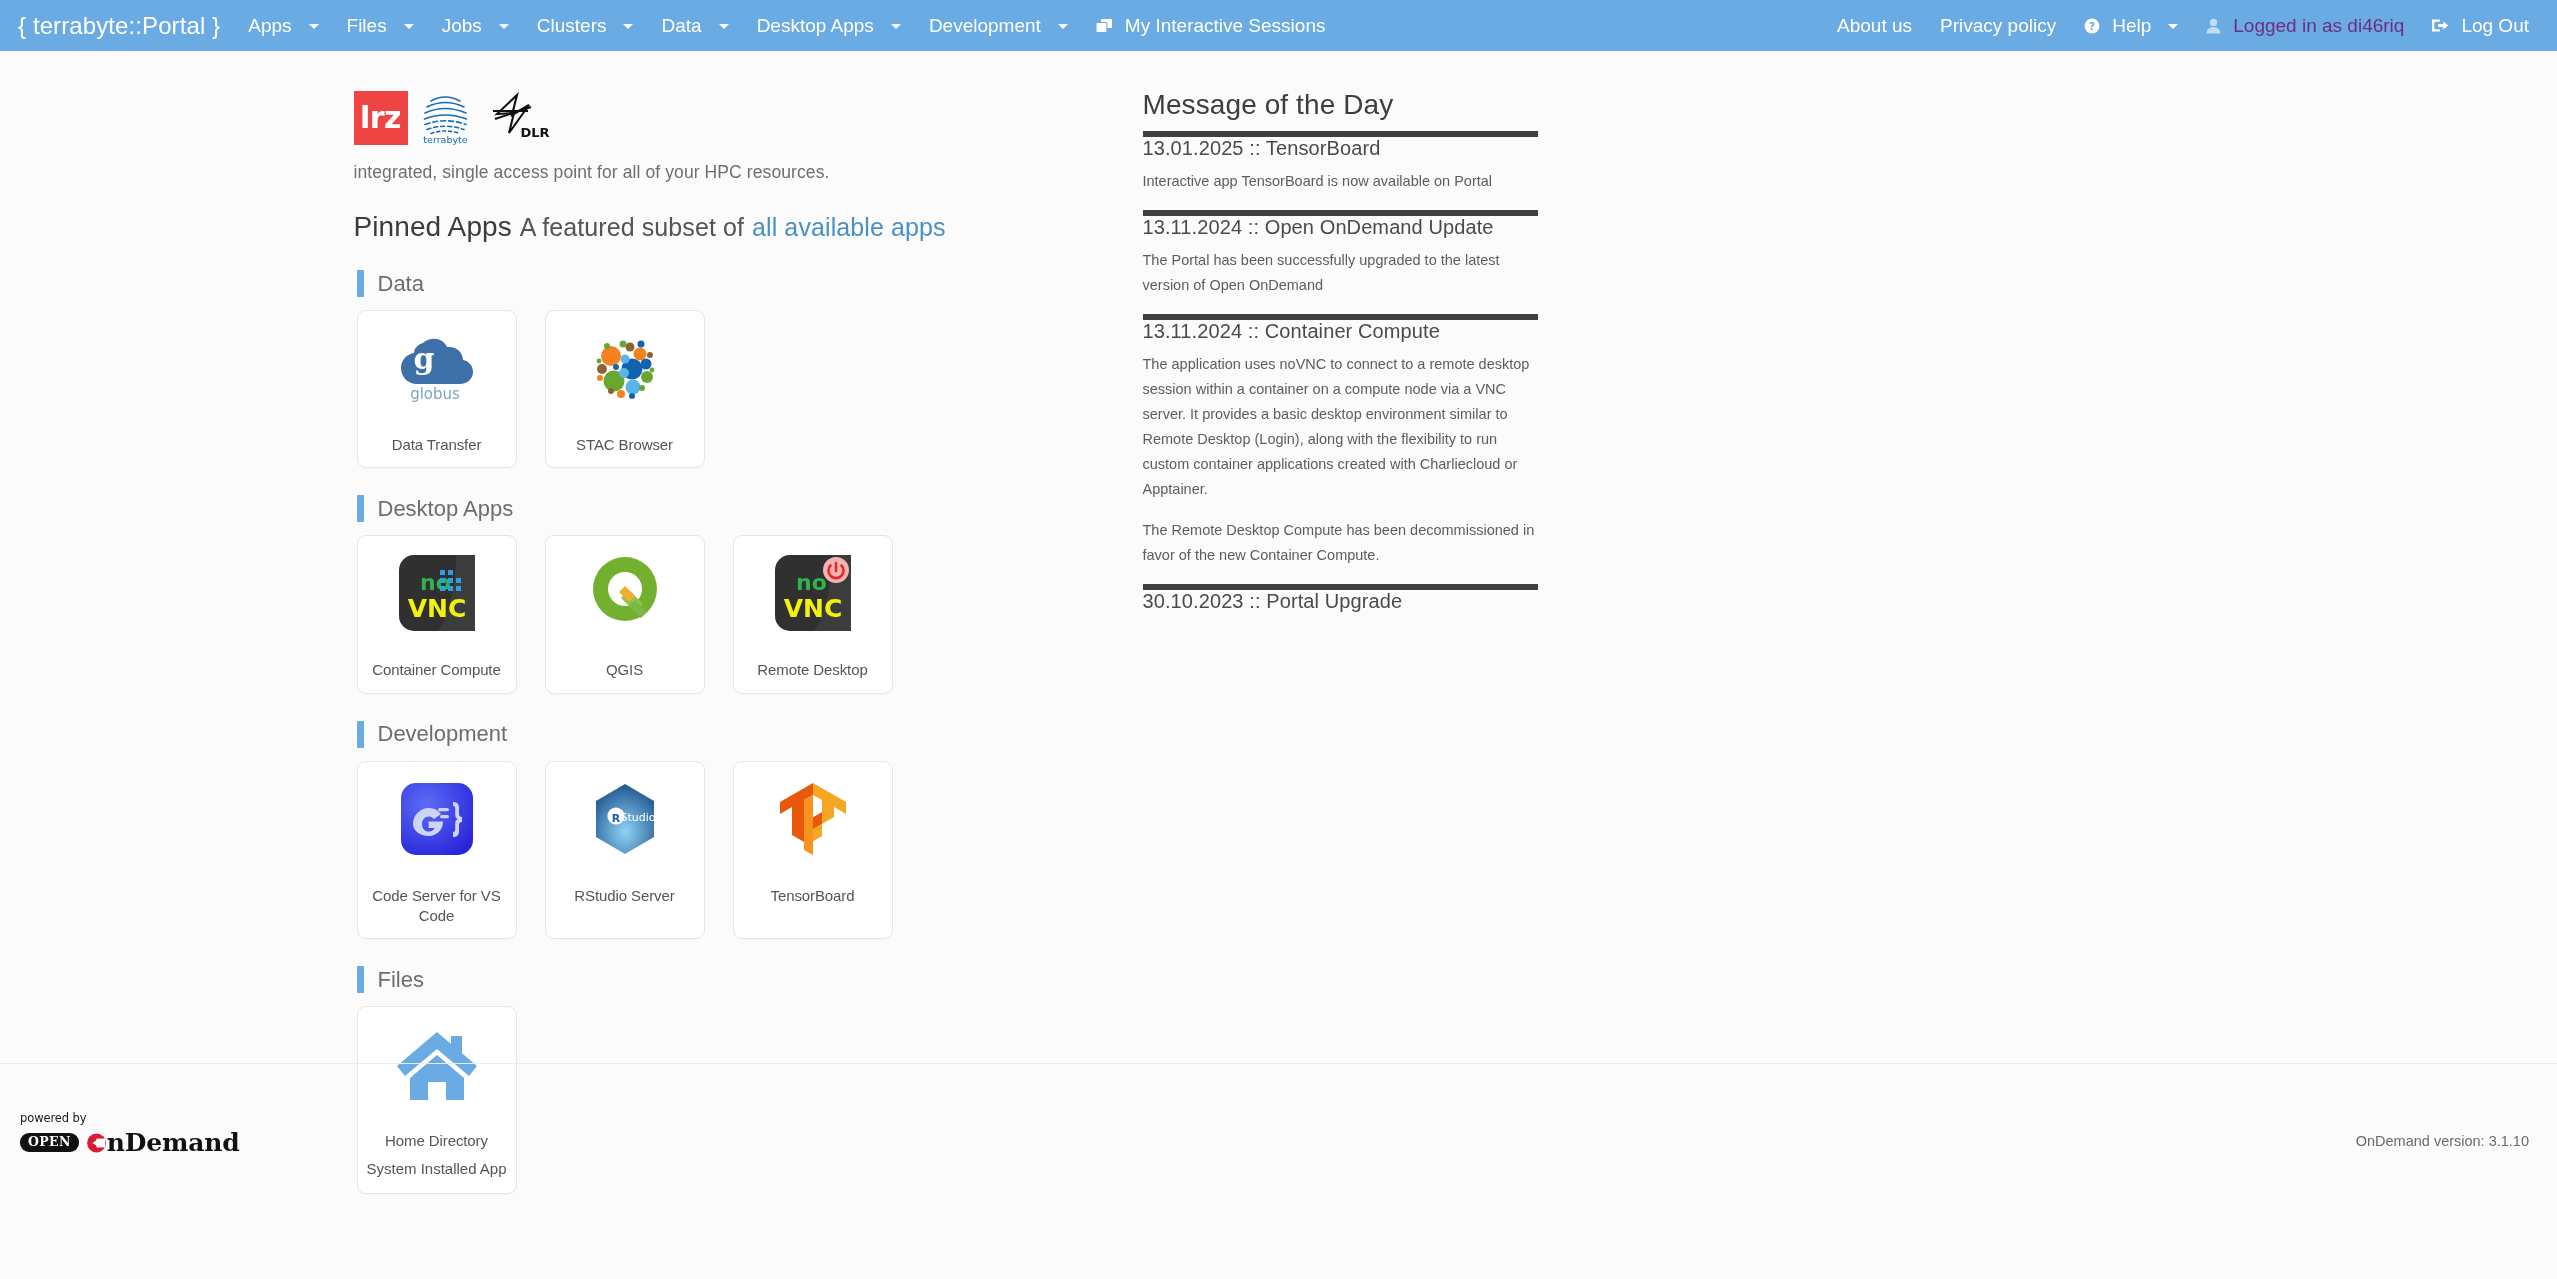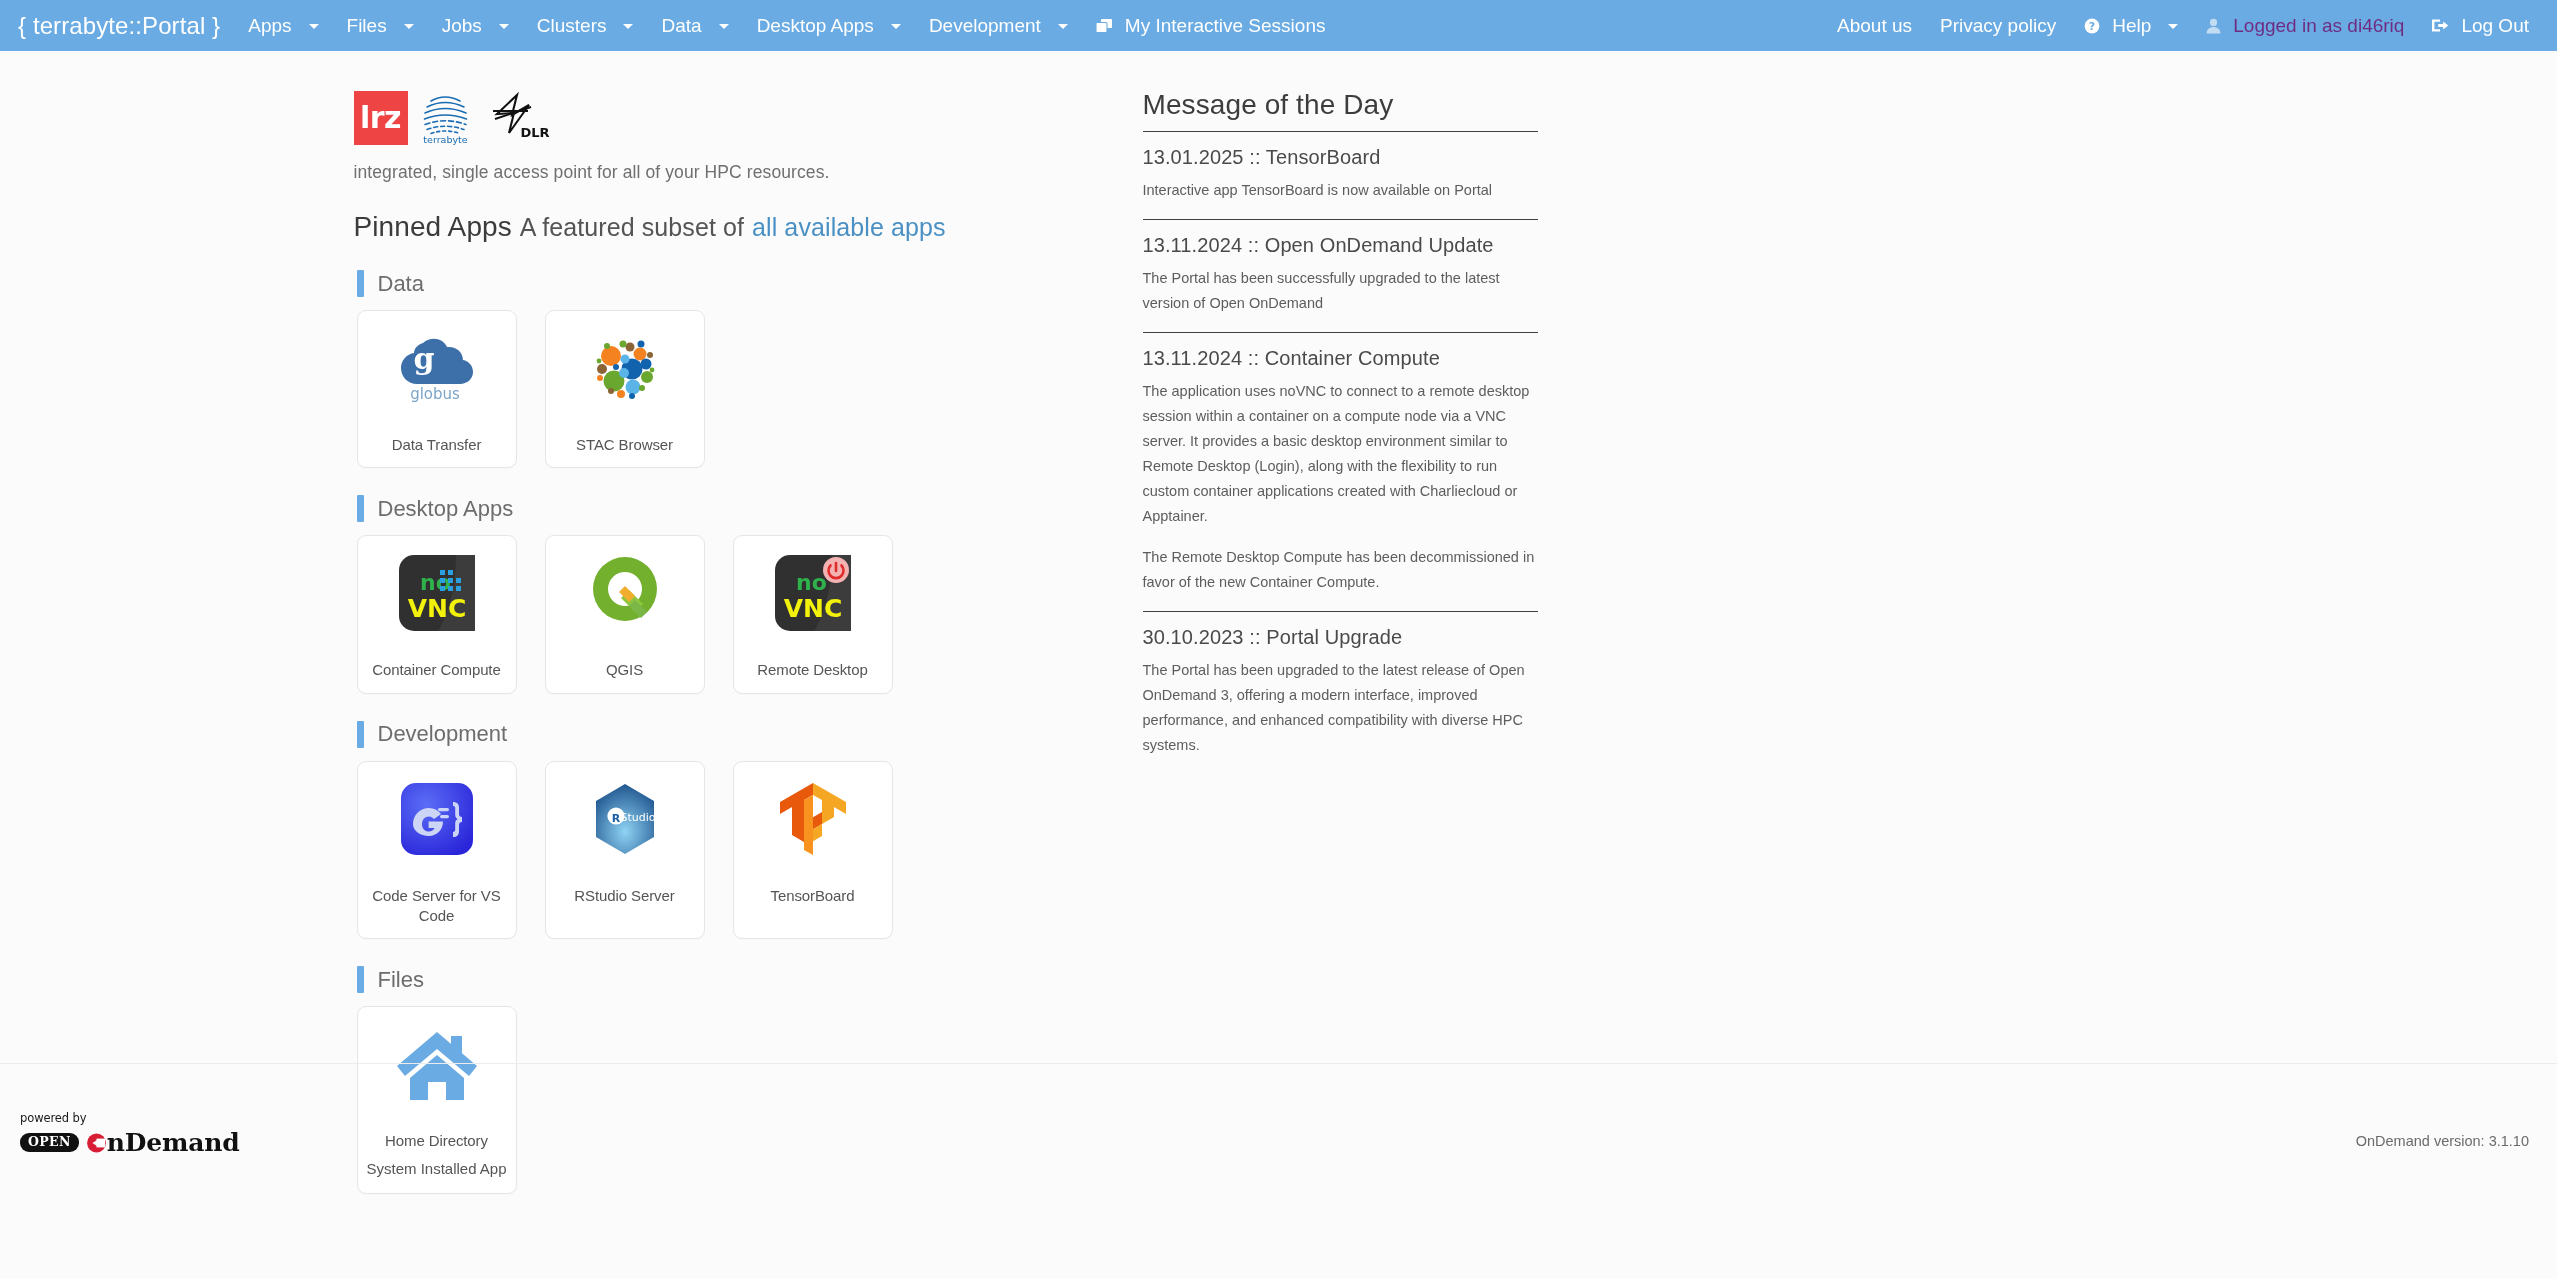--- a/index.html
+++ b/index.html
@@ -146,21 +146,21 @@
   }
 
   
   .motd-title {
     font-size: 28px;
     color: #3d3d3d;
     font-weight: normal;
     padding-bottom: 10px;
     letter-spacing: .1px;
   }
-  .motd-item { border-top: 1px solid #404040; padding: 14px 0 16px 0; }
+  .motd-item { border-top: 6px solid #404040; padding: 0 0 16px 0; }
   .motd-item:first-of-type { padding-top: 16px; }
   .motd-h {
     font-size: 20px;
     color: #4a4a4a;
     font-weight: normal;
     margin-bottom: 9px;
     letter-spacing: .1px;
   }
   .motd-p {
     font-size: 14.5px;
@@ -531,21 +531,20 @@
       </div>
 
       <div class="motd-item">
         <div class="motd-h">13.11.2024 :: Container Compute</div>
         <div class="motd-p">The application uses noVNC to connect to a remote desktop session within a container on a compute node via a VNC server. It provides a basic desktop environment similar to Remote Desktop (Login), along with the flexibility to run custom container applications created with Charliecloud or Apptainer.</div>
         <div class="motd-p">The Remote Desktop Compute has been decommissioned in favor of the new Container Compute.</div>
       </div>
 
       <div class="motd-item">
         <div class="motd-h">30.10.2023 :: Portal Upgrade</div>
-        <div class="motd-p">The Portal has been upgraded to the latest release of Open OnDemand 3, offering a modern interface, improved performance, and enhanced compatibility with diverse HPC systems.</div>
       </div>
     </div>
   </div>
 
   <div class="footer-wrap">
     <div class="footer-inner">
       <div>
         <div class="powered">powered by</div>
         <div class="od-logo">
           <span class="open-pill">OPEN</span>

